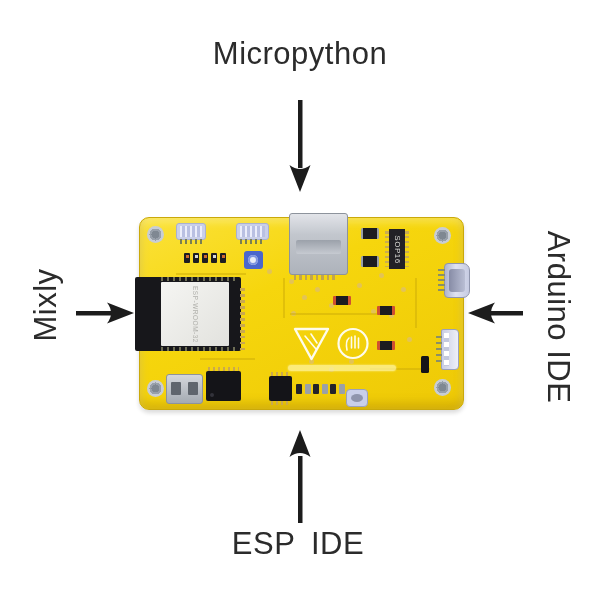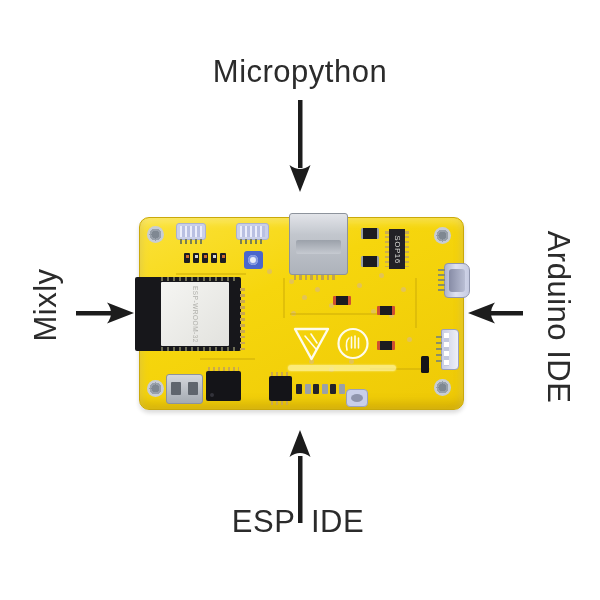--- a/index.html
+++ b/index.html
@@ -1,20 +1,20 @@
 <!DOCTYPE html>
 <html style="--bg: #ffffff; --text: #2b2b2b; --arrow: #1c1c1c; --pcb: #f6d60d; --pcb-dark: #caa90a; --module-black: #17171b; --connector-lavender: #c9cfe9; --metal: #b8bdc6; --trimmer-blue: #4a67cc; --silk-white: #ffffff;"><head>
 <meta charset="utf-8">
 <style>
   html,body{margin:0;padding:0;background:#fff;}
   .canvas{position:relative;width:600px;height:600px;background:var(--bg,#fff);overflow:hidden;
           font-family:"Liberation Sans",sans-serif;color:var(--text,#2b2b2b);}
   .lbl{position:absolute;font-size:31px;font-weight:300;letter-spacing:.5px;white-space:nowrap;color:var(--text,#2b2b2b);}
-  .lbl-top{left:300px;top:72px;transform:translate(-50%,-50%);}
-  .lbl-bottom{left:298px;top:522px;transform:translate(-50%,-50%);word-spacing:7px;}
+  .lbl-top{left:300px;top:54px;transform:translate(-50%,-50%);}
+  .lbl-bottom{left:298px;top:544px;transform:translate(-50%,-50%);word-spacing:7px;}
   .lbl-left{left:46px;top:305px;transform:translate(-50%,-50%) rotate(-90deg);}
   .lbl-right{left:558px;top:317px;transform:translate(-50%,-50%) rotate(90deg);}
   .arrow{position:absolute;color:var(--arrow,#1c1c1c);}
   .arrow svg *{fill:currentColor;}
 
   
   .board{position:absolute;left:139px;top:217px;width:323px;height:191px;
     background:linear-gradient(155deg,#fbe23a 0%,var(--pcb,#f6d60d) 38%,#eec906 100%);
     border:1px solid var(--pcb-dark,#caa90a);border-radius:10px;
     box-shadow:inset 0 -6px 10px rgba(140,100,0,.28),inset 0 4px 8px rgba(255,255,220,.35),0 3px 4px rgba(0,0,0,.14);}

